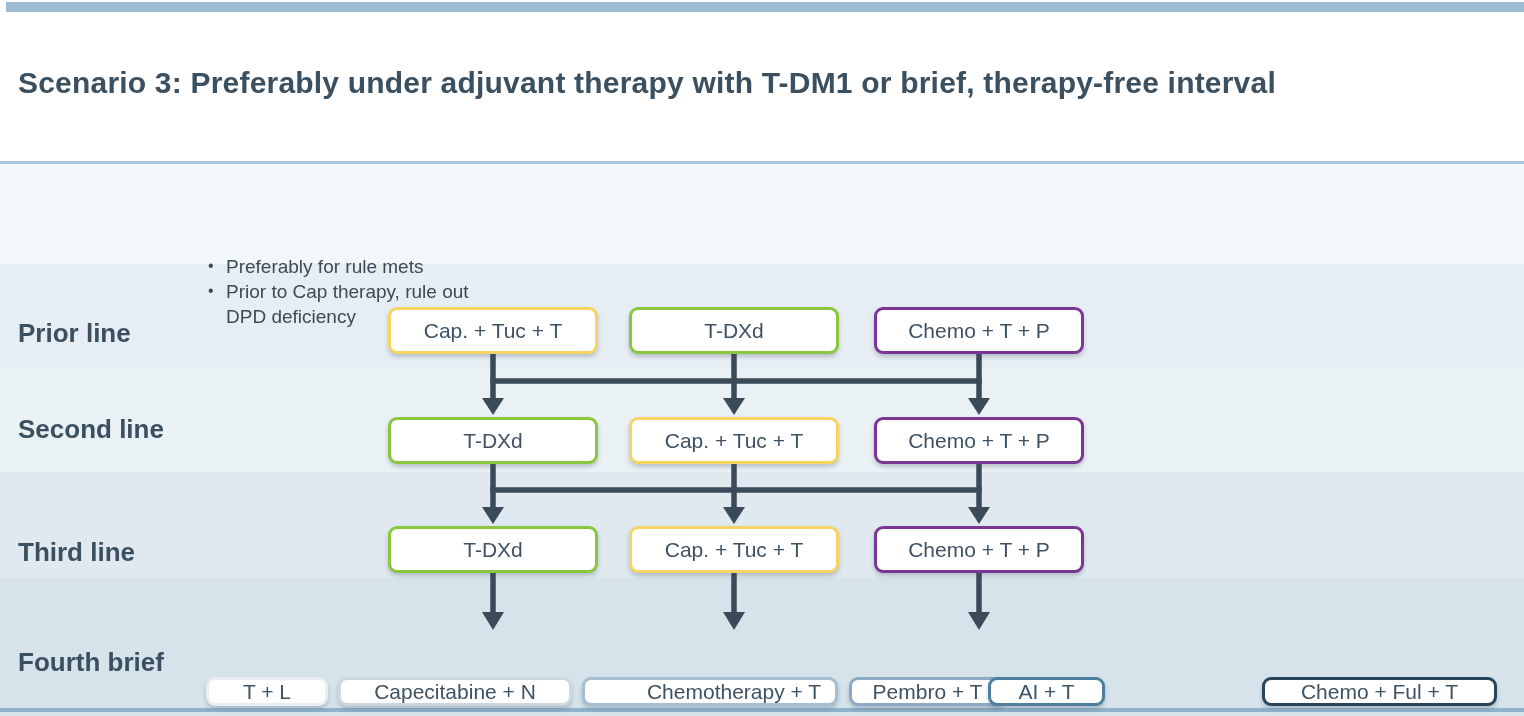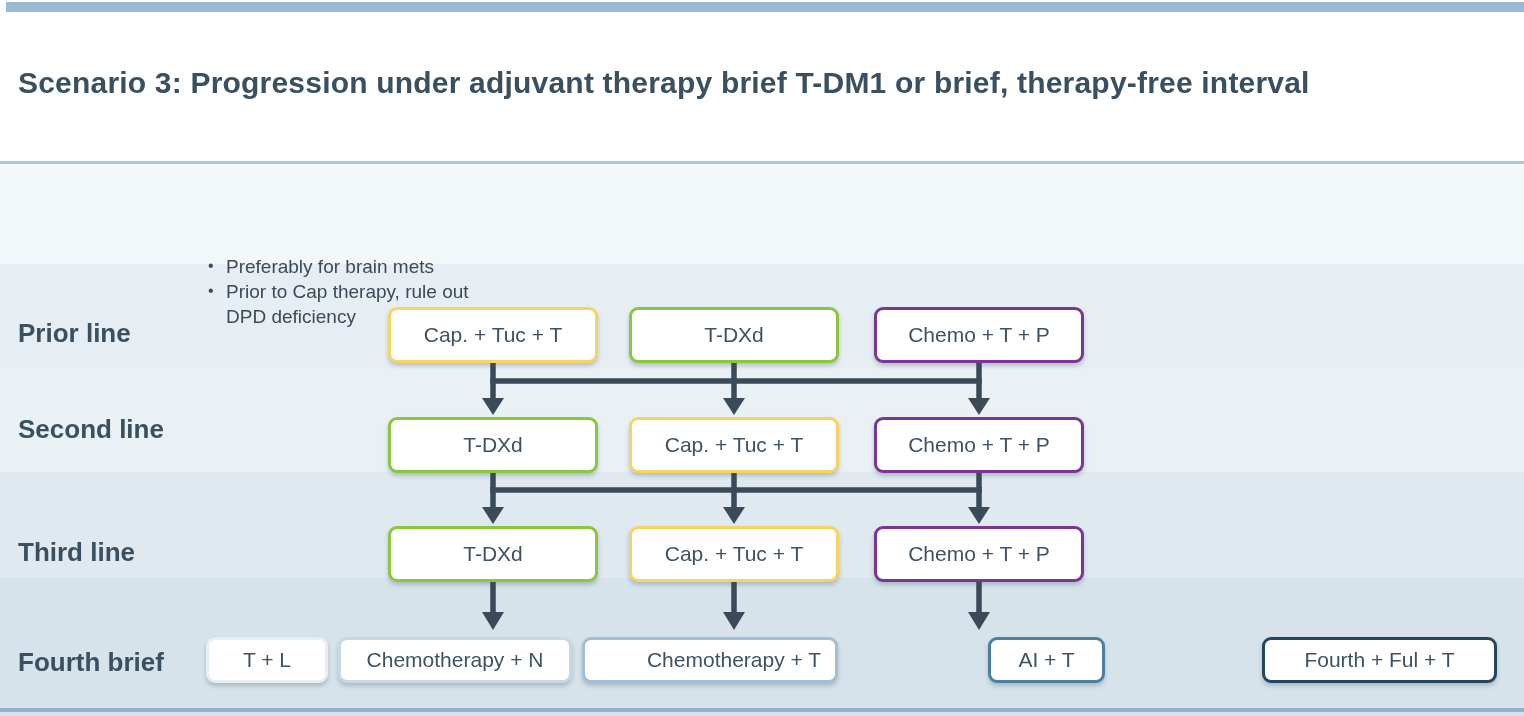--- a/index.html
+++ b/index.html
@@ -29,42 +29,42 @@
   .note-item{position:relative;padding-left:22px;}
   .note-item .dot{position:absolute;left:4px;top:-1px;font-size:16px;}
   
   .row-label{position:absolute;left:18px;font-size:26px;font-weight:bold;color:#3A5060;}
   
   .tbox{
     position:absolute;display:flex;align-items:center;justify-content:center;
     background:#ffffff;border-radius:9px;font-size:21px;color:#3E5263;
     box-shadow:0 3px 4px rgba(60,80,100,.28);box-sizing:border-box;
   }
-  .r123{width:210px;height:56px;border:3.5px solid;}
+  .r123{width:210px;height:47px;border:3.5px solid;}
   .yellow{border-color:#F6D464;}
   .green{border-color:#8CC63F;}
   .purple{border-color:#7B3694;}
-  .r4{height:46px;border:3px solid;}
+  .r4{height:29px;border:3px solid;margin-top:40px;}
   .b4-0{border-color:#E9EEF2;}
   .b4-1{border-color:#CBD8E2;}
   .b4-2{border-color:#A6BED3;padding-left:48px;}
   .b4-3{border-color:#8CAAC6;}
   .b4-4{border-color:#4E7F9E;}
   .b4-5{border-color:#2D4D72;}
   .b4-6{border-color:#27465C;}
   svg.connectors{position:absolute;left:0;top:0;pointer-events:none;}
 </style>
 </head>
 <body>
 
 <div id="stage">
 
   <div class="topbar"></div>
 
-  <div class="title">Scenario 3: Progression under adjuvant therapy brief T-DM1 or brief, therapy-free interval</div>
+  <div class="title">Scenario 3: Preferably under adjuvant therapy with T-DM1 or brief, therapy-free interval</div>
 
   <div class="header-divider"></div>
 
   <div class="band band0"></div>
   <div class="band band1"></div>
   <div class="band band2"></div>
   <div class="band band3"></div>
   <div class="band band4"></div>
   <div class="bottombar"></div>
 
@@ -93,21 +93,21 @@
 
       <polygon points="482,612 504,612 493,630"></polygon>
       <polygon points="723,612 745,612 734,630"></polygon>
       <polygon points="968,612 990,612 979,630"></polygon>
     </g>
   </svg>
 
   <div class="notes">
     <div class="note-item">
       <span class="dot">•</span>
-      <span>Preferably for brain mets</span>
+      <span>Preferably for rule mets</span>
     </div>
     <div class="note-item">
       <span class="dot">•</span>
       <span>Prior to Cap therapy, rule out DPD deficiency</span>
     </div>
   </div>
 
   <div class="row-label" style="top:318px;">Prior line</div>
   <div class="row-label" style="top:414px;">Second line</div>
   <div class="row-label" style="top:537px;">Third line</div>
@@ -119,18 +119,19 @@
 
   <div class="tbox r123 green" style="left:388px;top:417px;">T-DXd</div>
   <div class="tbox r123 yellow" style="left:629px;top:417px;">Cap. + Tuc + T</div>
   <div class="tbox r123 purple" style="left:874px;top:417px;">Chemo + T + P</div>
 
   <div class="tbox r123 green" style="left:388px;top:526px;">T-DXd</div>
   <div class="tbox r123 yellow" style="left:629px;top:526px;">Cap. + Tuc + T</div>
   <div class="tbox r123 purple" style="left:874px;top:526px;">Chemo + T + P</div>
 
   <div class="tbox r4 b4-0" style="left:206px;top:637px;width:122px;">T + L</div>
-  <div class="tbox r4 b4-1" style="left:338px;top:637px;width:234px;">Chemotherapy + N</div>
+  <div class="tbox r4 b4-1" style="left:338px;top:637px;width:234px;">Capecitabine + N</div>
   <div class="tbox r4 b4-2" style="left:582px;top:637px;width:256px;">Chemotherapy + T</div>
+  <div class="tbox r4 b4-3" style="left:849px;top:637px;width:157px;">Pembro + T</div>
   <div class="tbox r4 b4-4" style="left:988px;top:637px;width:117px;">AI + T</div>
-  <div class="tbox r4 b4-6" style="left:1262px;top:637px;width:235px;">Fourth + Ful + T</div>
+  <div class="tbox r4 b4-6" style="left:1262px;top:637px;width:235px;">Chemo + Ful + T</div>
 
 </div>
 
 </body></html>

